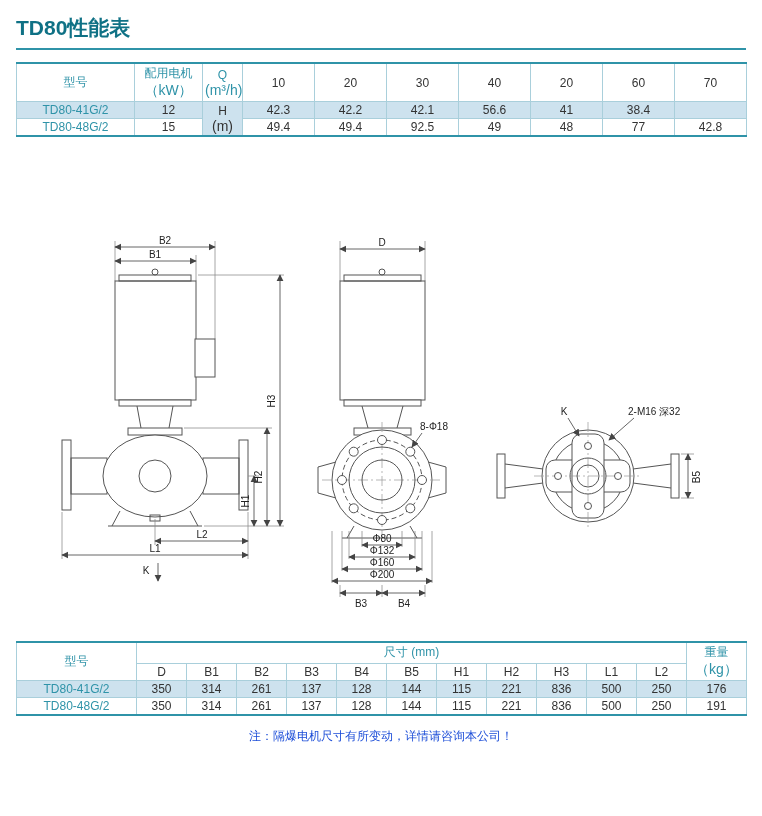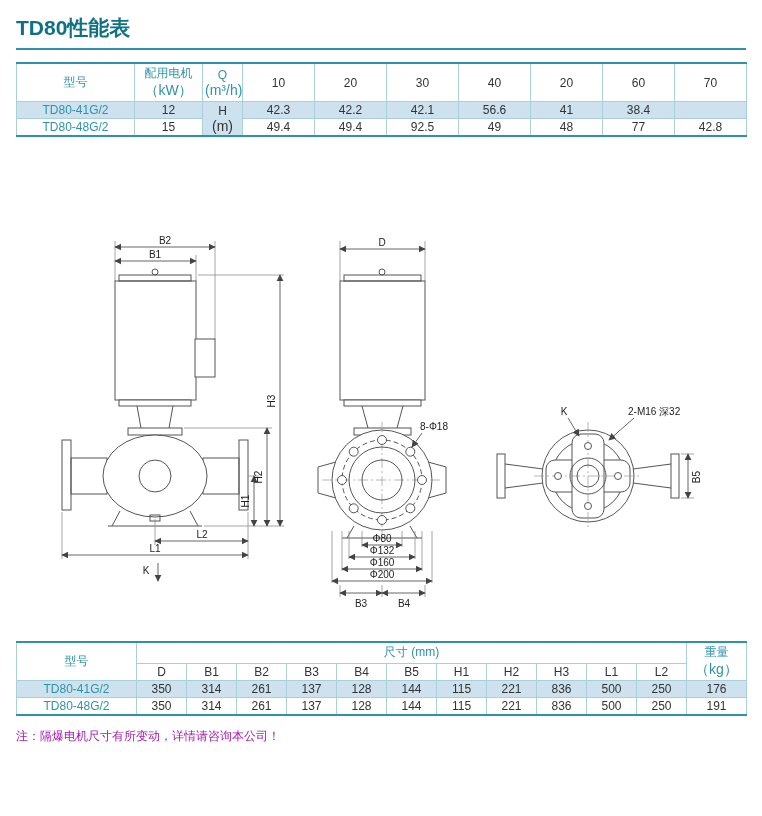--- a/index.html
+++ b/index.html
@@ -14,21 +14,21 @@
   .perf thead th { height:30px; border-top:2px solid #2f93a8; }
   .perf tbody td { height:17px; }
   .perf tbody tr:last-child td, .bb { border-bottom:2px solid #2f93a8; }
   .dims thead tr:first-child th { border-top:2px solid #2f93a8; }
   .dims th { height:15px; }
   .dims td { height:16px; }
   .dims tbody tr:last-child td { border-bottom:2px solid #2f93a8; }
   .teal { color:#2f93a8; }
   tr.hl td { background:#cde2ee;margin-left:33px; }
   .small { font-size:14px; }
-  .note { font-size:12px; color:#a21caf; margin:12px 0 12px; }
+  .note { font-size:12px; color:#1d4ed8; margin:12px 0 12px;text-align:center; }
   .drawings { margin-top:96px; }
   
   .geo { stroke:#555; fill:none; stroke-width:1; }
   .geow { stroke:#555; fill:#fff; stroke-width:1; }
   .ext { stroke:#888; stroke-width:0.75; }
   .dim { stroke:#555; stroke-width:0.9; fill:none; }
   .cl  { stroke:#999; stroke-width:0.7; stroke-dasharray:10 3 2 3; }
   .lbl { font-size:10px; fill:#222; font-family:"Liberation Sans", sans-serif; }
 </style>
 </head>

